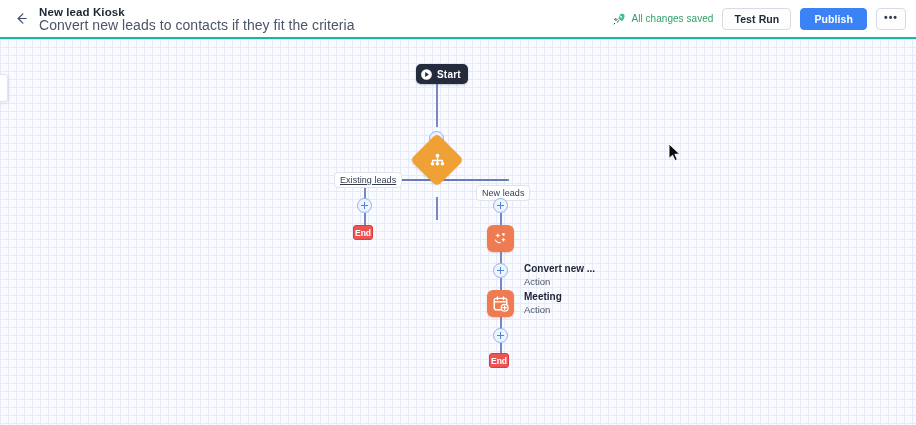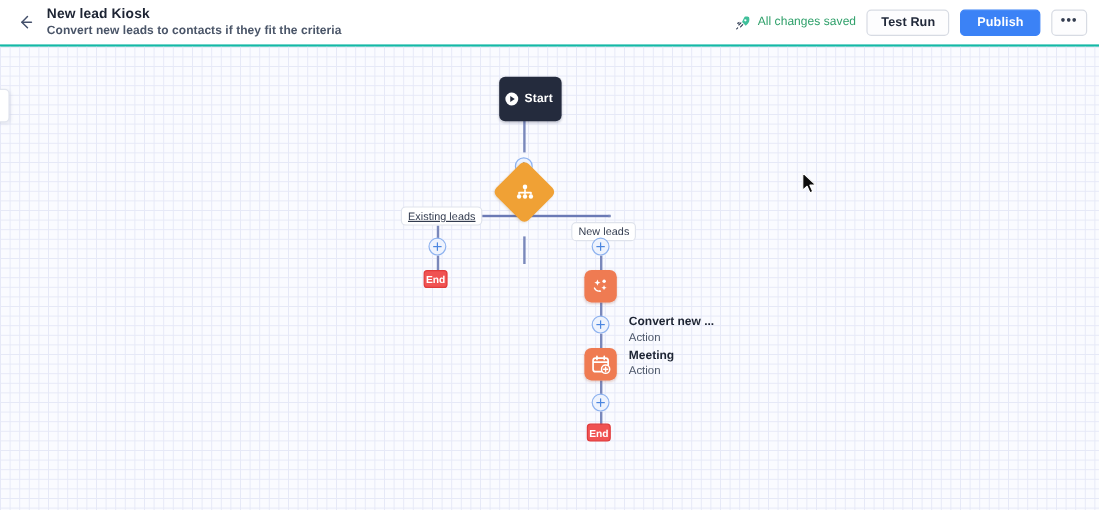--- a/index.html
+++ b/index.html
@@ -23,21 +23,21 @@
     width: 30px; height: 30px; margin-left: 6px;
     display: flex; align-items: center; justify-content: center;
     color: #44506b; cursor: pointer; border-radius: 4px;
   }
   .title-block { margin-left: 3px; display: flex; flex-direction: column; justify-content: center; }
   .title-main {
     font-size: 11.5px; font-weight: bold; color: #1d2433;
     line-height: 14px; letter-spacing: .1px;
   }
   .title-sub {
-    font-size: 10px; color: #4a5568; line-height: 13px; letter-spacing: .05px; font-weight: bold;
+    font-size: 14px; color: #4a5568; line-height: 13px; letter-spacing: .05px;
   }
   .topbar-right {
     margin-left: auto; display: flex; align-items: center; gap: 9px;
     padding-right: 10px;
   }
   .saved-group { display: flex; align-items: center; gap: 5px; }
   .saved-text { font-size: 10px; color: #2fa06a; letter-spacing: .05px; }
   .btn {
     height: 22px; border-radius: 4px; font-size: 10.5px;
     display: flex; align-items: center; justify-content: center;
@@ -92,21 +92,21 @@
     cursor: pointer;
   }
   .plus::before, .plus::after {
     content: ""; position: absolute; background: #4b86e0;
   }
   .plus::before { width: 7px; height: 1.5px; }
   .plus::after  { width: 1.5px; height: 7px; }
 
   
   .start-node {
-    position: absolute; height: 37px; border-radius: 5px;
+    position: absolute; height: 20px; border-radius: 5px;
     background: #242b3d; color: #ffffff;
     display: flex; align-items: center; gap: 4px;
     padding: 0 7px 0 4px; cursor: pointer;
     box-shadow: 0 1px 2px rgba(30,40,70,.25);
   }
   .start-label { font-size: 10px; font-weight: bold; letter-spacing: .2px; }
 
   
   .diamond {
     position: absolute; width: 38px; height: 38px;

